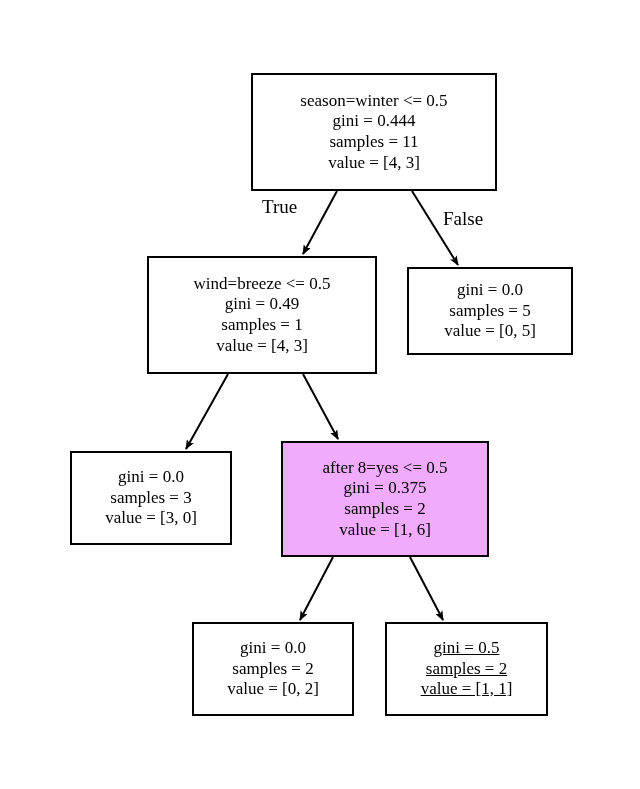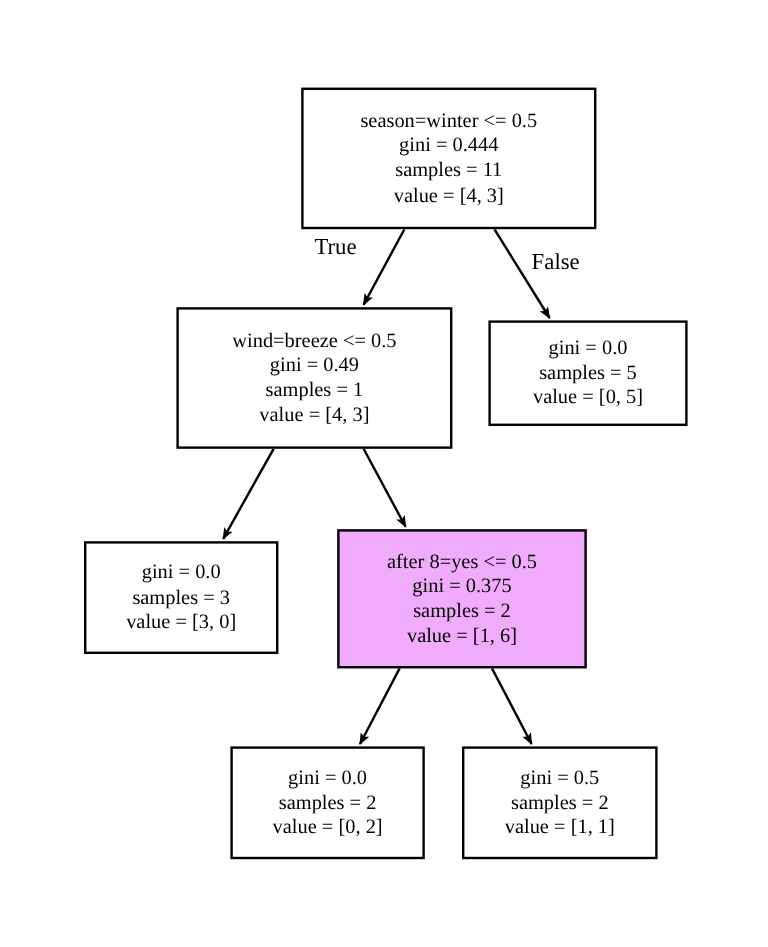--- a/index.html
+++ b/index.html
@@ -108,21 +108,21 @@
     <span class="node-line">samples = 2</span>
     <span class="node-line">value = [1, 6]</span>
   </div>
 
   <div class="tree-node" style="left: 192px; top: 622px; width: 162px; height: 94px; border-color: rgb(0, 0, 0); background: rgb(255, 255, 255); color: rgb(0, 0, 0);">
     <span class="node-line">gini = 0.0</span>
     <span class="node-line">samples = 2</span>
     <span class="node-line">value = [0, 2]</span>
   </div>
 
-  <div class="tree-node" style="left: 385px; top: 622px; width: 163px; height: 94px; border-color: rgb(0, 0, 0); background: rgb(255, 255, 255); color: rgb(0, 0, 0);">
+  <div class="tree-node" style="left: 385px; top: 622px; width: 163px; height: 94px; border-color: rgb(0, 0, 0); background: rgb(255, 255, 255); color: rgb(0, 0, 0); text-decoration: underline;">
     <span class="node-line">gini = 0.5</span>
     <span class="node-line">samples = 2</span>
     <span class="node-line">value = [1, 1]</span>
   </div>
 
   <div class="edge-label" style="left: 262px; top: 196px;">True</div>
   <div class="edge-label" style="left: 443px; top: 208px;">False</div>
 
 </div>
 

